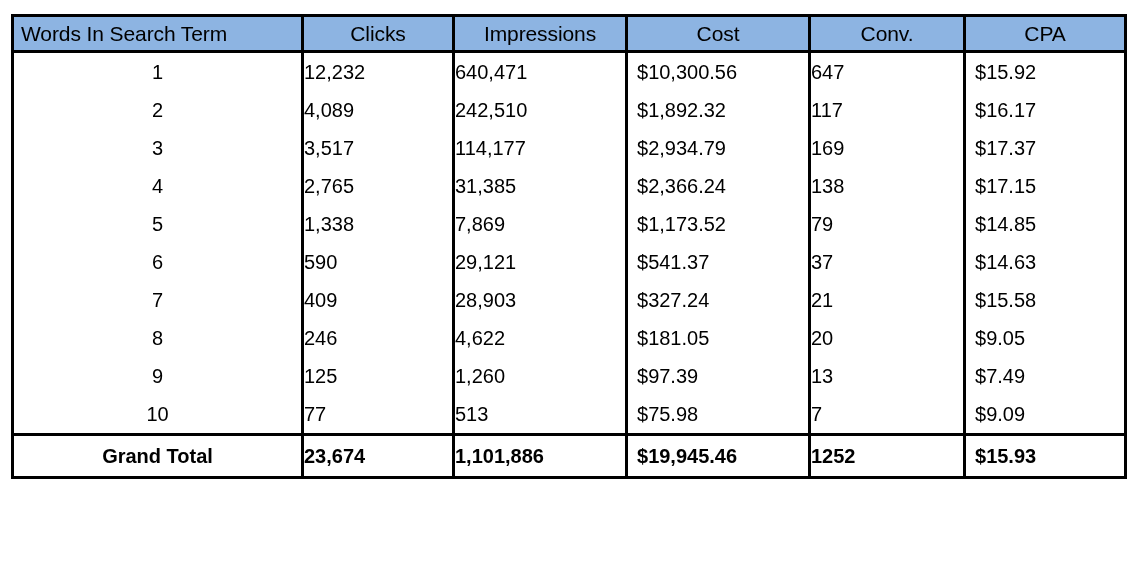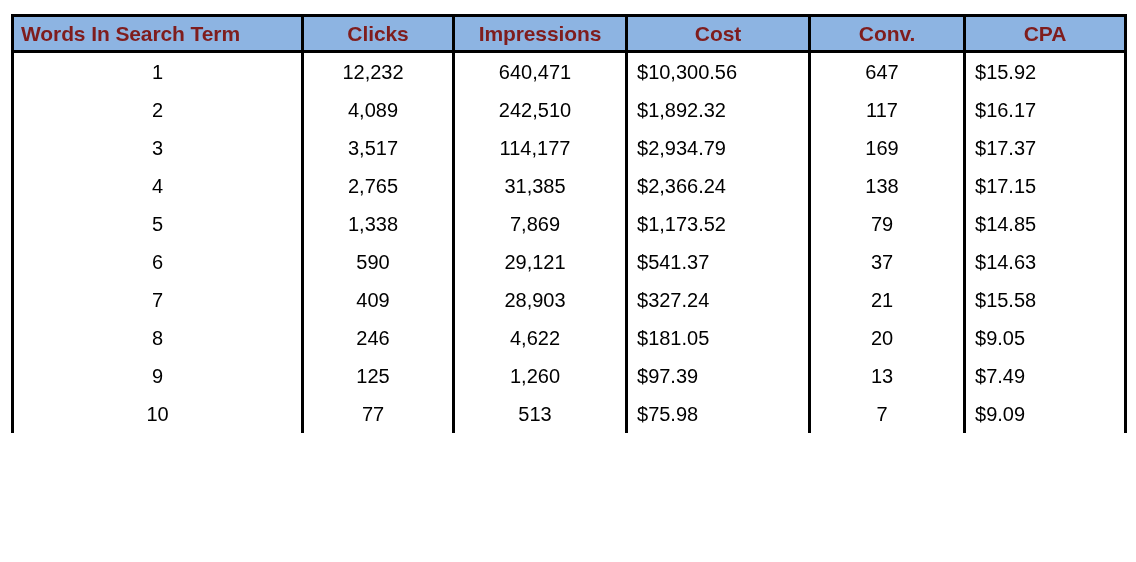--- a/index.html
+++ b/index.html
@@ -33,22 +33,22 @@
   
   col.c-words { width: 290px; }
   col.c-clicks { width: 151px; }
   col.c-impr  { width: 173px; }
   col.c-cost  { width: 183px; }
   col.c-conv  { width: 155px; }
   col.c-cpa   { width: 161px; }
 
   thead th {
     background: #8DB4E2;
-    color: #7f1d1d;
-    font-weight: bold;
+    color: #000000;
+    font-weight: normal;
     font-size: 21px;
     text-align: center;
     height: 33px;
     padding: 0 0;
     border-left: 3px solid #000000;
     border-right: 3px solid #000000;
     border-top: 3px solid #000000;
     border-bottom: 3px solid #000000;
     white-space: nowrap;
     overflow: hidden;
@@ -67,21 +67,21 @@
     white-space: nowrap;
     overflow: hidden;
     vertical-align: middle;
     line-height: 38px;
   }
 
   td.words {
     text-align: center;
   }
   td.num {
-    text-align: center;
+    text-align: left;
     padding-right: 10px;
   }
 
   
   td.cur {
     padding: 0;
   }
   td.cur .cur-wrap {
     display: flex;
     align-items: center;
@@ -309,15 +309,33 @@
             </span>
           </td>
           <td class="num">7</td>
           <td class="cur">
             <span class="cur-wrap">
               <span class="sym">$</span>
               <span class="val">9.09</span>
             </span>
           </td>
         </tr>
+        <tr class="grand-total">
+          <td class="words">Grand Total</td>
+          <td class="num">23,674</td>
+          <td class="num">1,101,886</td>
+          <td class="cur">
+            <span class="cur-wrap">
+              <span class="sym">$</span>
+              <span class="val">19,945.46</span>
+            </span>
+          </td>
+          <td class="num">1252</td>
+          <td class="cur">
+            <span class="cur-wrap">
+              <span class="sym">$</span>
+              <span class="val">15.93</span>
+            </span>
+          </td>
+        </tr>
       </tbody>
   </table>
 </div>
 
 </body></html>

